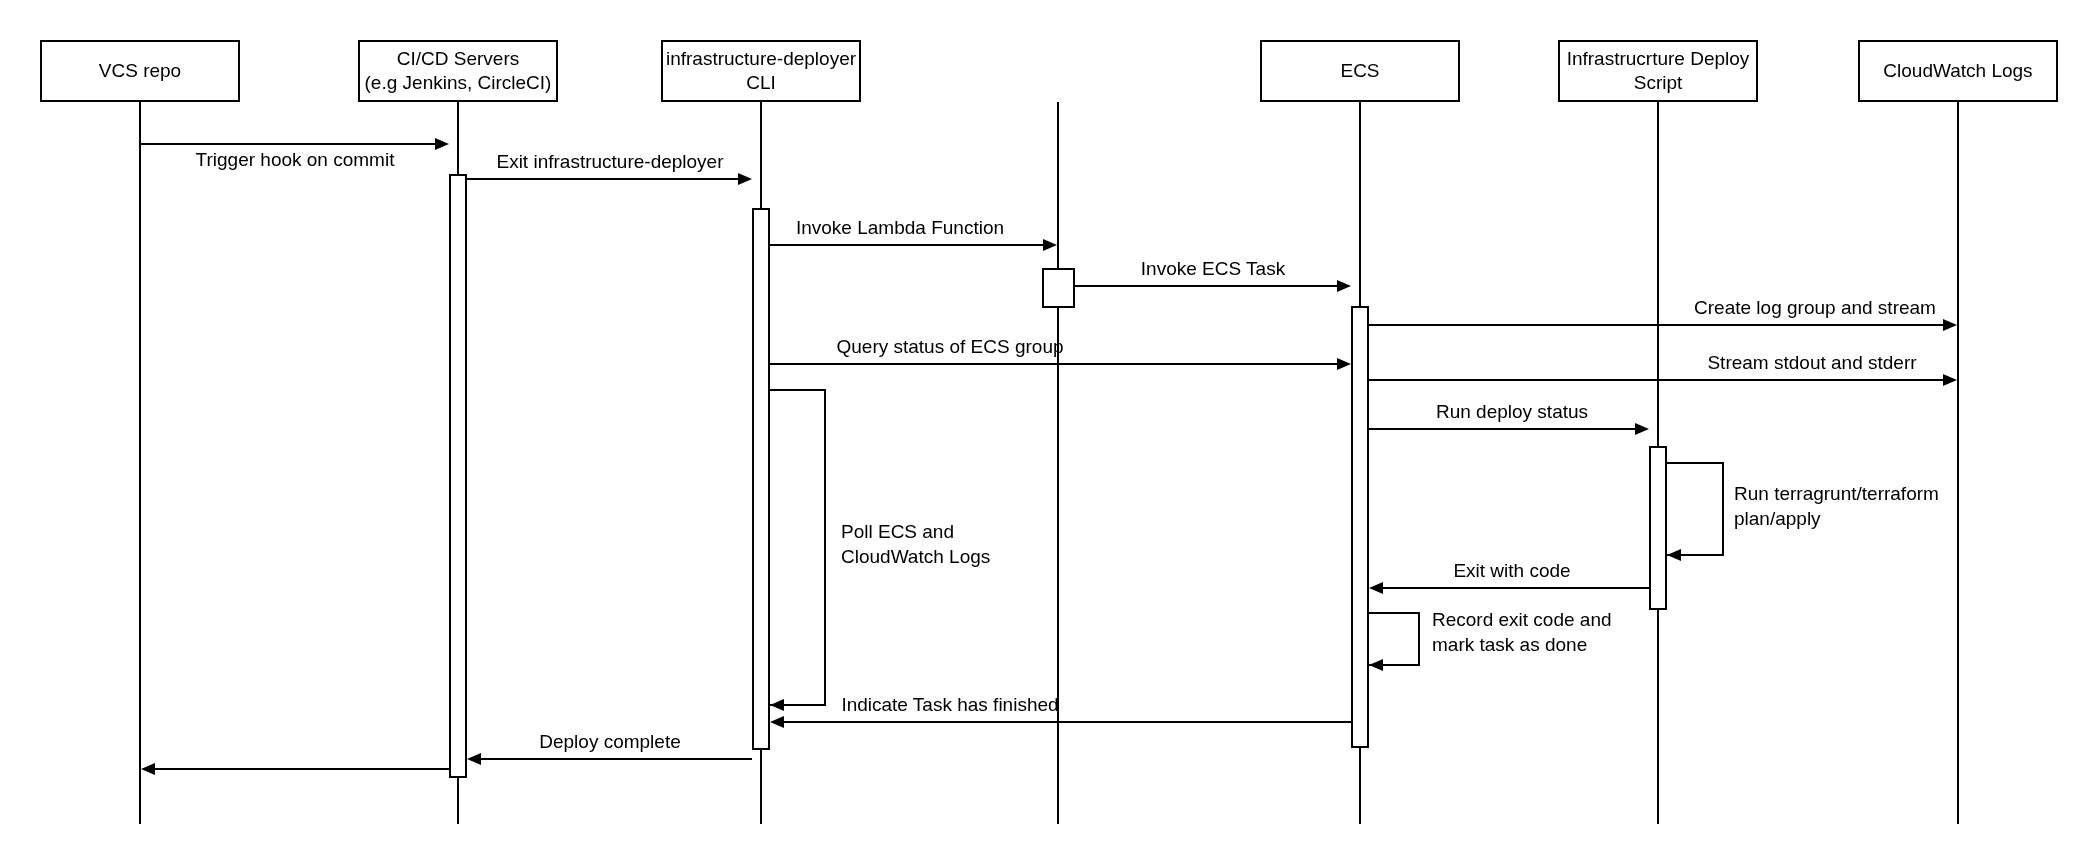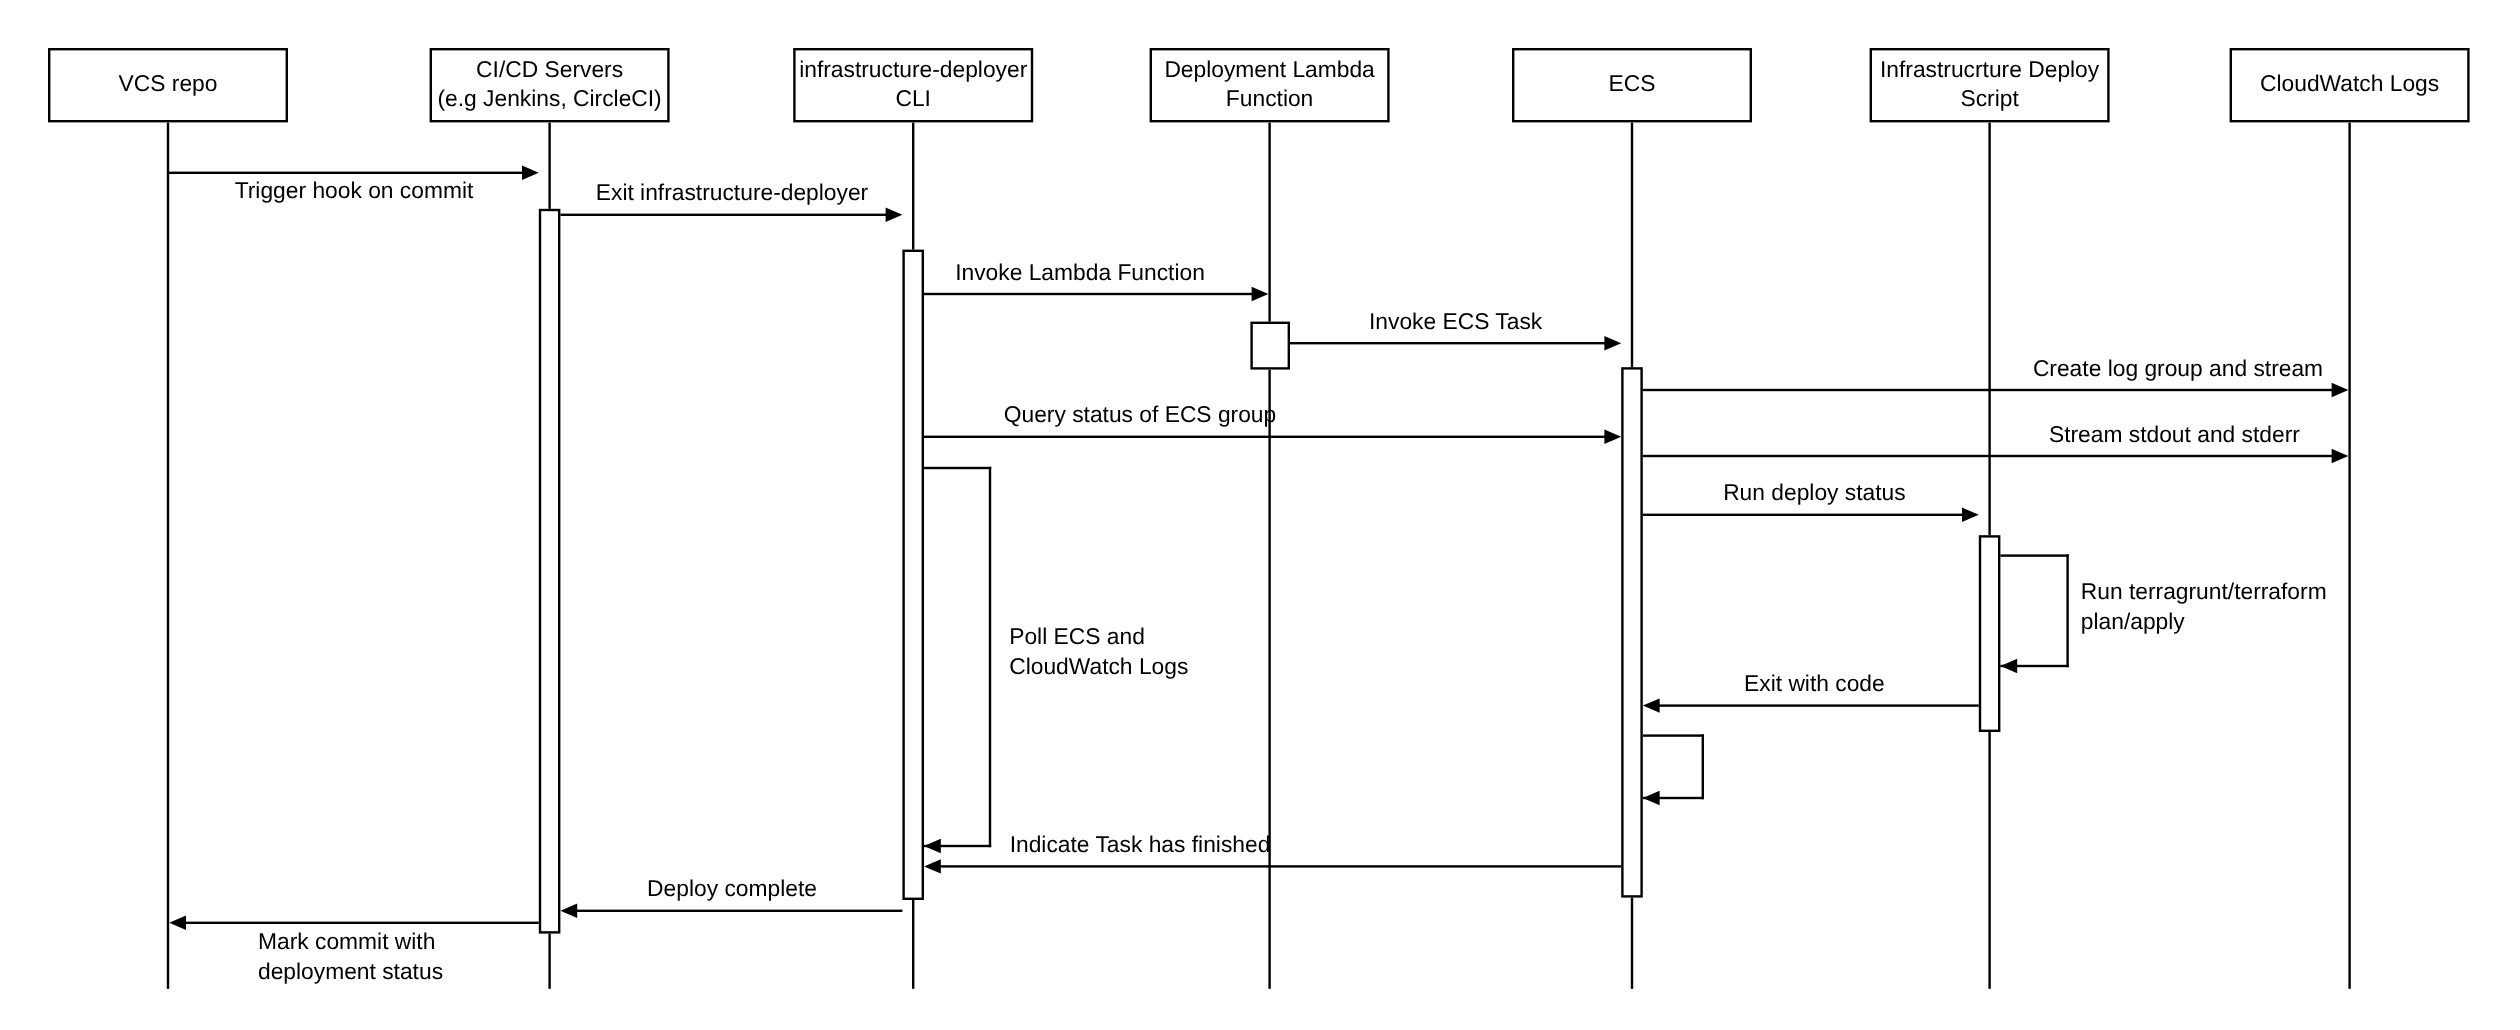--- a/index.html
+++ b/index.html
@@ -33,22 +33,20 @@
   <div class="ll" style="left:1057px;top:102px;height:722px"></div>
   <div class="ll" style="left:1359px;top:102px;height:722px"></div>
   <div class="ll" style="left:1657px;top:102px;height:722px"></div>
   <div class="ll" style="left:1957px;top:102px;height:722px"></div>
 
   <div class="actor" style="left:40px">VCS repo</div>
   <div class="actor" style="left:358px">CI/CD Servers
 (e.g Jenkins, CircleCI)</div>
   <div class="actor" style="left:661px">infrastructure-deployer
 CLI</div>
-  <div class="actor" style="left:958px">Deployment Lambda
-Function</div>
   <div class="actor" style="left:1260px">ECS</div>
   <div class="actor" style="left:1558px">Infrastrucrture Deploy
 Script</div>
   <div class="actor" style="left:1858px">CloudWatch Logs</div>
 
   <div class="act" style="left:449px;top:174px;height:604px"></div>
   <div class="act" style="left:752px;top:208px;height:542px"></div>
   <div class="act" style="left:1042px;top:268px;height:40px;width:33px"></div>
   <div class="act" style="left:1351px;top:306px;height:442px"></div>
   <div class="act" style="left:1649px;top:446px;height:164px"></div>
@@ -93,34 +91,34 @@
 plan/apply</div>
 
   <div class="hl" style="left:1381px;top:587px;width:268px"></div>
   <div class="al" style="left:1369px;top:582px"></div>
   <div class="lbl" style="left:1512px;top:559px">Exit with code</div>
 
   <div class="hl" style="left:1369px;top:612px;width:51px"></div>
   <div class="vl" style="left:1418px;top:612px;height:54px"></div>
   <div class="hl" style="left:1369px;top:664px;width:51px"></div>
   <div class="al" style="left:1369px;top:659px"></div>
+  <div class="lbl-l" style="left:1432px;top:608px">Record exit code and
+mark task as done</div>
 
   <div class="hl" style="left:770px;top:389px;width:56px"></div>
   <div class="vl" style="left:824px;top:389px;height:317px"></div>
   <div class="hl" style="left:770px;top:704px;width:56px"></div>
   <div class="al" style="left:770px;top:699px"></div>
   <div class="lbl-l" style="left:841px;top:520px">Poll ECS and
 CloudWatch Logs</div>
 
   <div class="hl" style="left:782px;top:721px;width:569px"></div>
   <div class="al" style="left:770px;top:716px"></div>
   <div class="lbl" style="left:950px;top:693px">Indicate Task has finished</div>
 
   <div class="hl" style="left:479px;top:758px;width:273px"></div>
   <div class="al" style="left:467px;top:753px"></div>
   <div class="lbl" style="left:610px;top:730px">Deploy complete</div>
 
   <div class="hl" style="left:153px;top:768px;width:296px"></div>
   <div class="al" style="left:141px;top:763px"></div>
-  <div class="lbl-l" style="left:215px;top:774px">Mark commit with
-deployment status</div>
 
 </div>
 
 </body></html>

